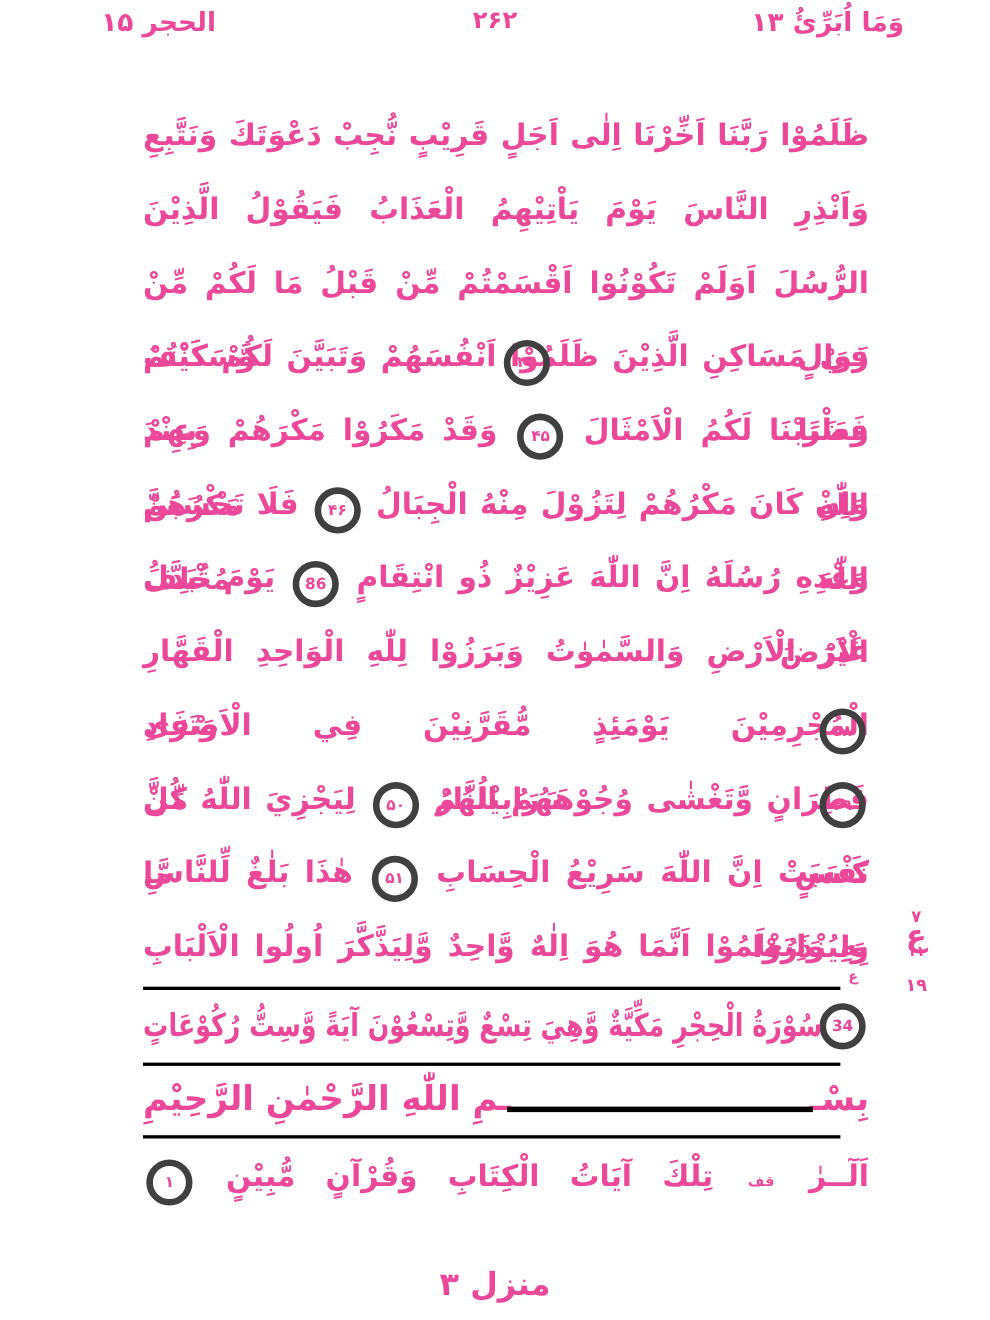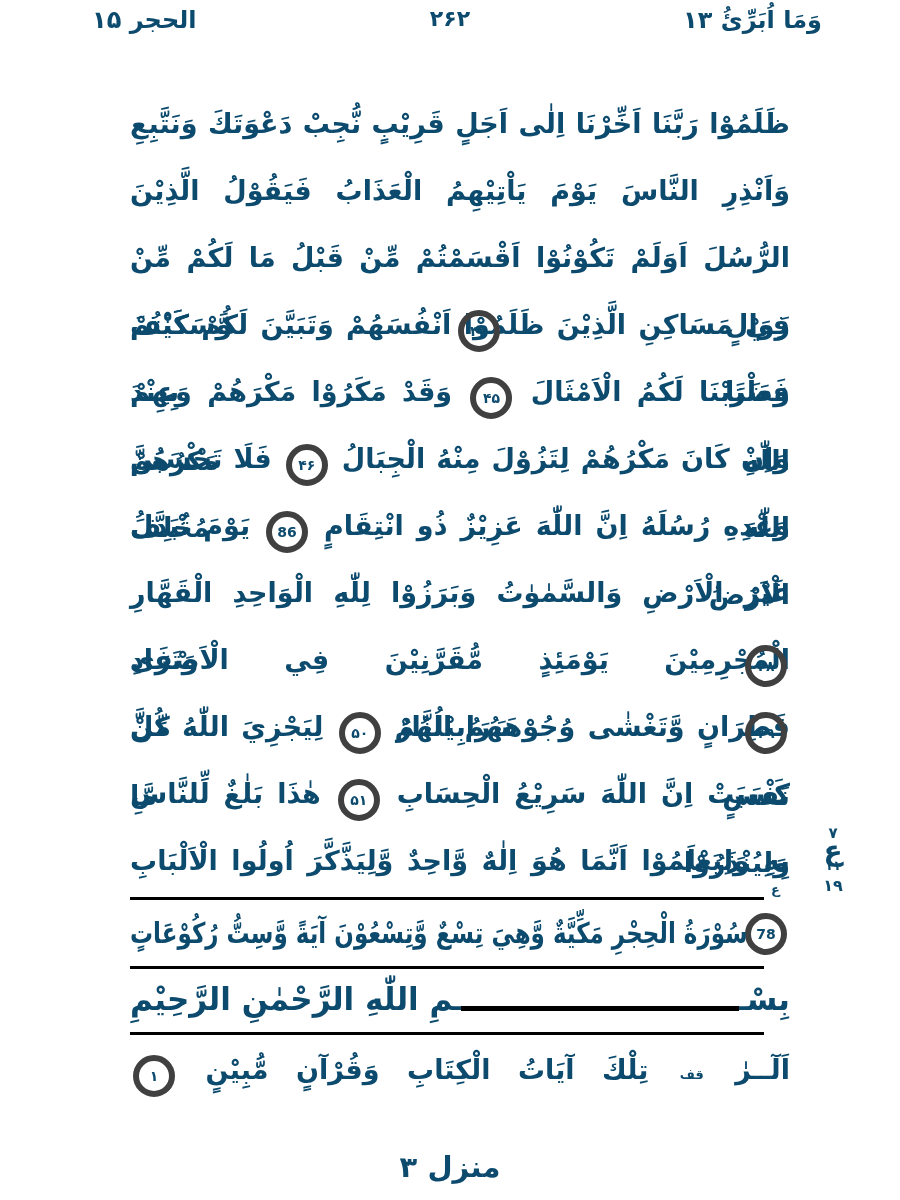--- a/index.html
+++ b/index.html
@@ -1,21 +1,21 @@
 <!DOCTYPE html>
 <html lang="ar" dir="rtl"><head>
 <meta charset="utf-8">
 <style>
   html,body{margin:0;padding:0;background:#e8e8e8;}
   .page{
     position:relative;
     width:900px;height:1200px;
     margin:0 auto;
     background:#ffffff;
-    color:#0c4a6e;
+    color:#ec4899;
     font-family:"DejaVu Sans", sans-serif;
     overflow:hidden;
     direction:rtl;
   }
   
   .hdr-item{position:absolute;top:6px;font-size:24px;font-weight:bold;white-space:nowrap;}
   .hdr-left{left:92px;}
   .hdr-center{left:50%;transform:translateX(-50%);font-size:22px;}
   .hdr-right{right:78px;margin-left:12px;}
   
@@ -68,21 +68,21 @@
   }
   
   .ruku{
     position:absolute;left:806px;top:826px;width:54px;
     display:flex;flex-direction:column;align-items:center;
     font-weight:bold;line-height:1;
   }
   .ruku .r-top{font-size:15px;}
   .ruku .r-ain{font-size:28px;margin-top:-4px;}
   .ruku .r-mid{font-size:13px;margin-top:-6px;}
-  .ruku .r-bot{font-size:16px;margin-top:6px;text-align:center;}
+  .ruku .r-bot{font-size:16px;margin-top:16px;text-align:center;}
   
   .footer{
     position:absolute;left:0;top:1150px;width:100%;
     text-align:center;font-size:29px;font-weight:bold;
   }
 </style>
 </head>
 <body>
 
 <div class="page">
@@ -96,21 +96,21 @@
     <div class="qline"><span class="qt">وَاَنْذِرِ النَّاسَ يَوْمَ يَاْتِيْهِمُ الْعَذَابُ فَيَقُوْلُ الَّذِيْنَ</span></div>
     <div class="qline"><span class="qt">الرُّسُلَ اَوَلَمْ تَكُوْنُوْا اَقْسَمْتُمْ مِّنْ قَبْلُ مَا لَكُمْ مِّنْ زَوَالٍ</span> <span class="ayah"><span class="circle">۴۴</span></span> <span class="qt">وَّسَكَنْتُمْ</span></div>
     <div class="qline"><span class="qt">فِيْ مَسَاكِنِ الَّذِيْنَ ظَلَمُوْا اَنْفُسَهُمْ وَتَبَيَّنَ لَكُمْ كَيْفَ فَعَلْنَا بِهِمْ</span></div>
     <div class="qline"><span class="qt">وَضَرَبْنَا لَكُمُ الْاَمْثَالَ</span> <span class="ayah"><span class="circle">۴۵</span></span> <span class="qt">وَقَدْ مَكَرُوْا مَكْرَهُمْ وَعِنْدَ اللّٰهِ مَكْرُهُمْ</span></div>
     <div class="qline"><span class="qt">وَاِنْ كَانَ مَكْرُهُمْ لِتَزُوْلَ مِنْهُ الْجِبَالُ</span> <span class="ayah"><span class="circle">۴۶</span></span> <span class="qt">فَلَا تَحْسَبَنَّ اللّٰهَ مُخْلِفَ</span></div>
     <div class="qline"><span class="qt">وَعْدِهِ رُسُلَهُ اِنَّ اللّٰهَ عَزِيْزٌ ذُو انْتِقَامٍ</span> <span class="ayah"><span class="circle">86</span></span> <span class="qt">يَوْمَ تُبَدَّلُ الْاَرْضُ</span></div>
     <div class="qline"><span class="qt">غَيْرَ الْاَرْضِ وَالسَّمٰوٰتُ وَبَرَزُوْا لِلّٰهِ الْوَاحِدِ الْقَهَّارِ</span> <span class="ayah"><span class="circle">۴۸</span></span> <span class="qt">وَتَرَى</span></div>
     <div class="qline"><span class="qt">الْمُجْرِمِيْنَ يَوْمَئِذٍ مُّقَرَّنِيْنَ فِي الْاَصْفَادِ</span> <span class="ayah"><span class="circle">۴۹</span></span> <span class="qt">سَرَابِيْلُهُمْ مِّنْ</span></div>
     <div class="qline"><span class="qt">قَطِرَانٍ وَّتَغْشٰى وُجُوْهَهُمُ النَّارُ</span> <span class="ayah"><span class="circle">۵۰</span></span> <span class="qt">لِيَجْزِيَ اللّٰهُ كُلَّ نَفْسٍ مَّا</span></div>
     <div class="qline"><span class="qt">كَسَبَتْ اِنَّ اللّٰهَ سَرِيْعُ الْحِسَابِ</span> <span class="ayah"><span class="circle">۵۱</span></span> <span class="qt">هٰذَا بَلٰغٌ لِّلنَّاسِ وَلِيُنْذَرُوْا</span></div>
-    <div class="qline"><span class="qt">بِهِ وَلِيَعْلَمُوْا اَنَّمَا هُوَ اِلٰهٌ وَّاحِدٌ وَّلِيَذَّكَّرَ اُولُوا الْاَلْبَابِ</span> <span class="ayah"><span class="above">ع</span><span class="circle">78</span></span></div>
+    <div class="qline"><span class="qt">بِهِ وَلِيَعْلَمُوْا اَنَّمَا هُوَ اِلٰهٌ وَّاحِدٌ وَّلِيَذَّكَّرَ اُولُوا الْاَلْبَابِ</span> <span class="ayah"><span class="above">ع</span><span class="circle">34</span></span></div>
   </div>
 
   <div class="ruku">
     <span class="r-top">۷</span>
     <span class="r-ain">ع</span>
     <span class="r-mid">۱۱</span>
     <span class="r-bot">۱۹</span>
   </div>
 
   <div class="rule rule1"></div>

